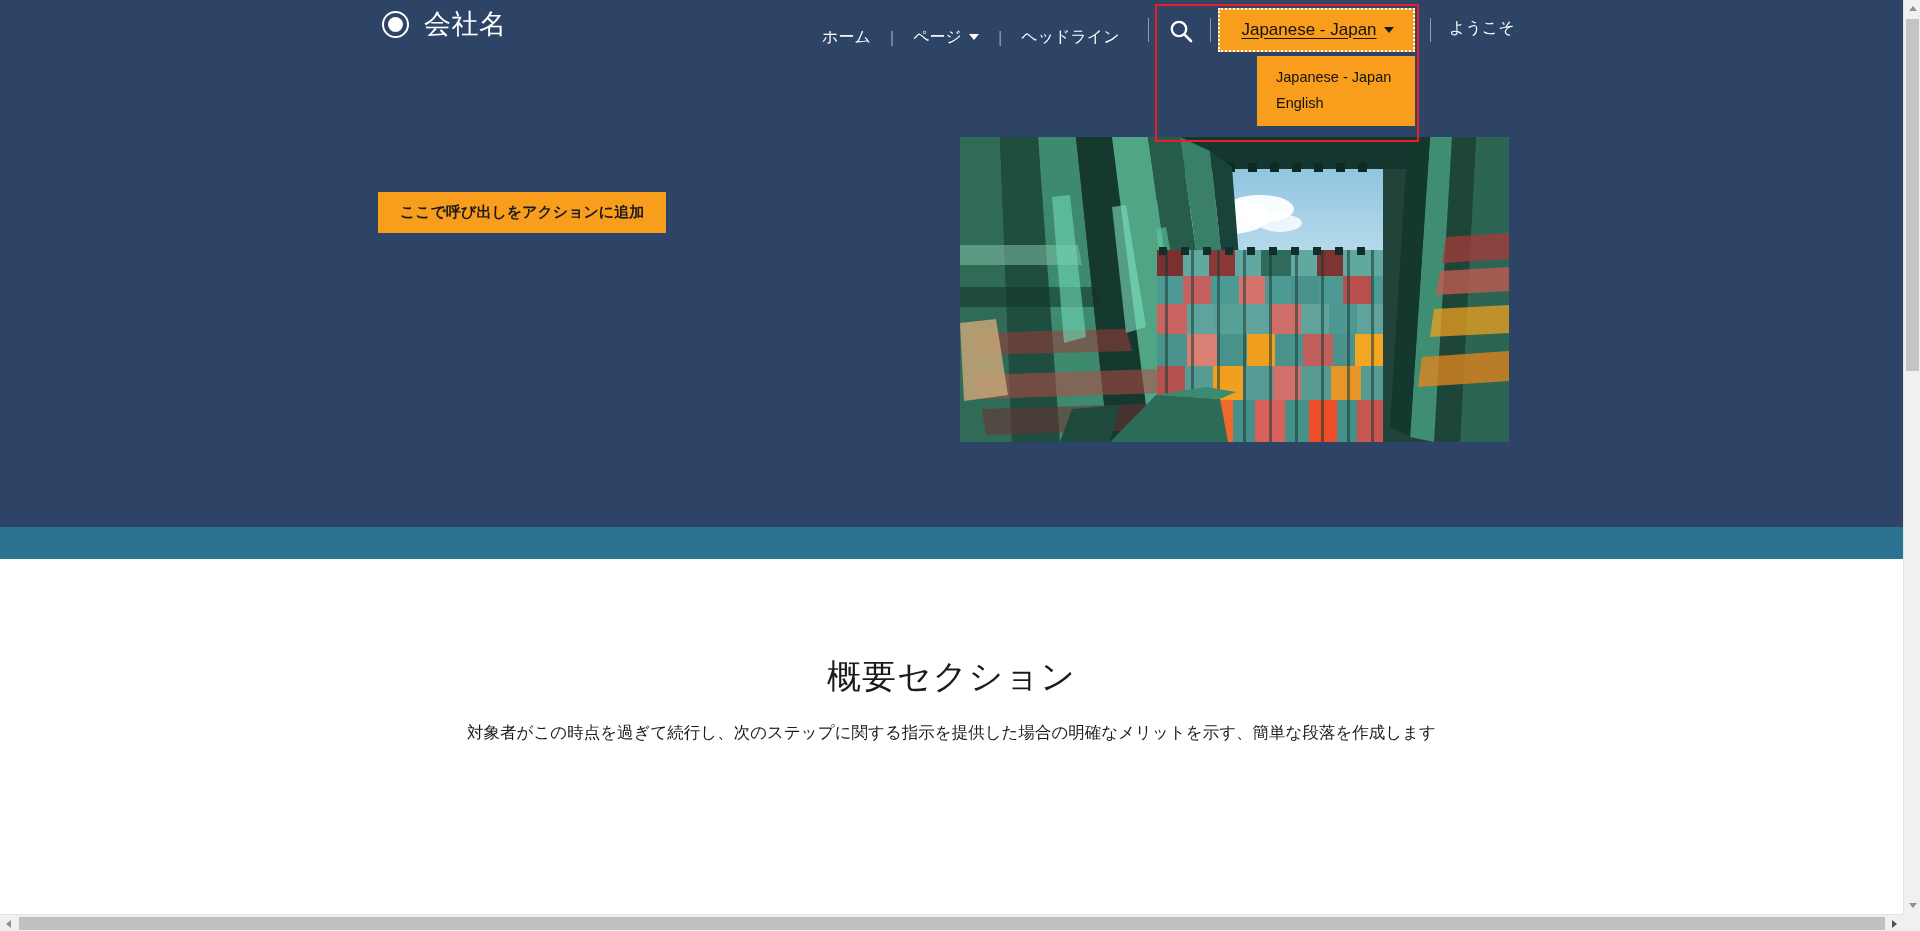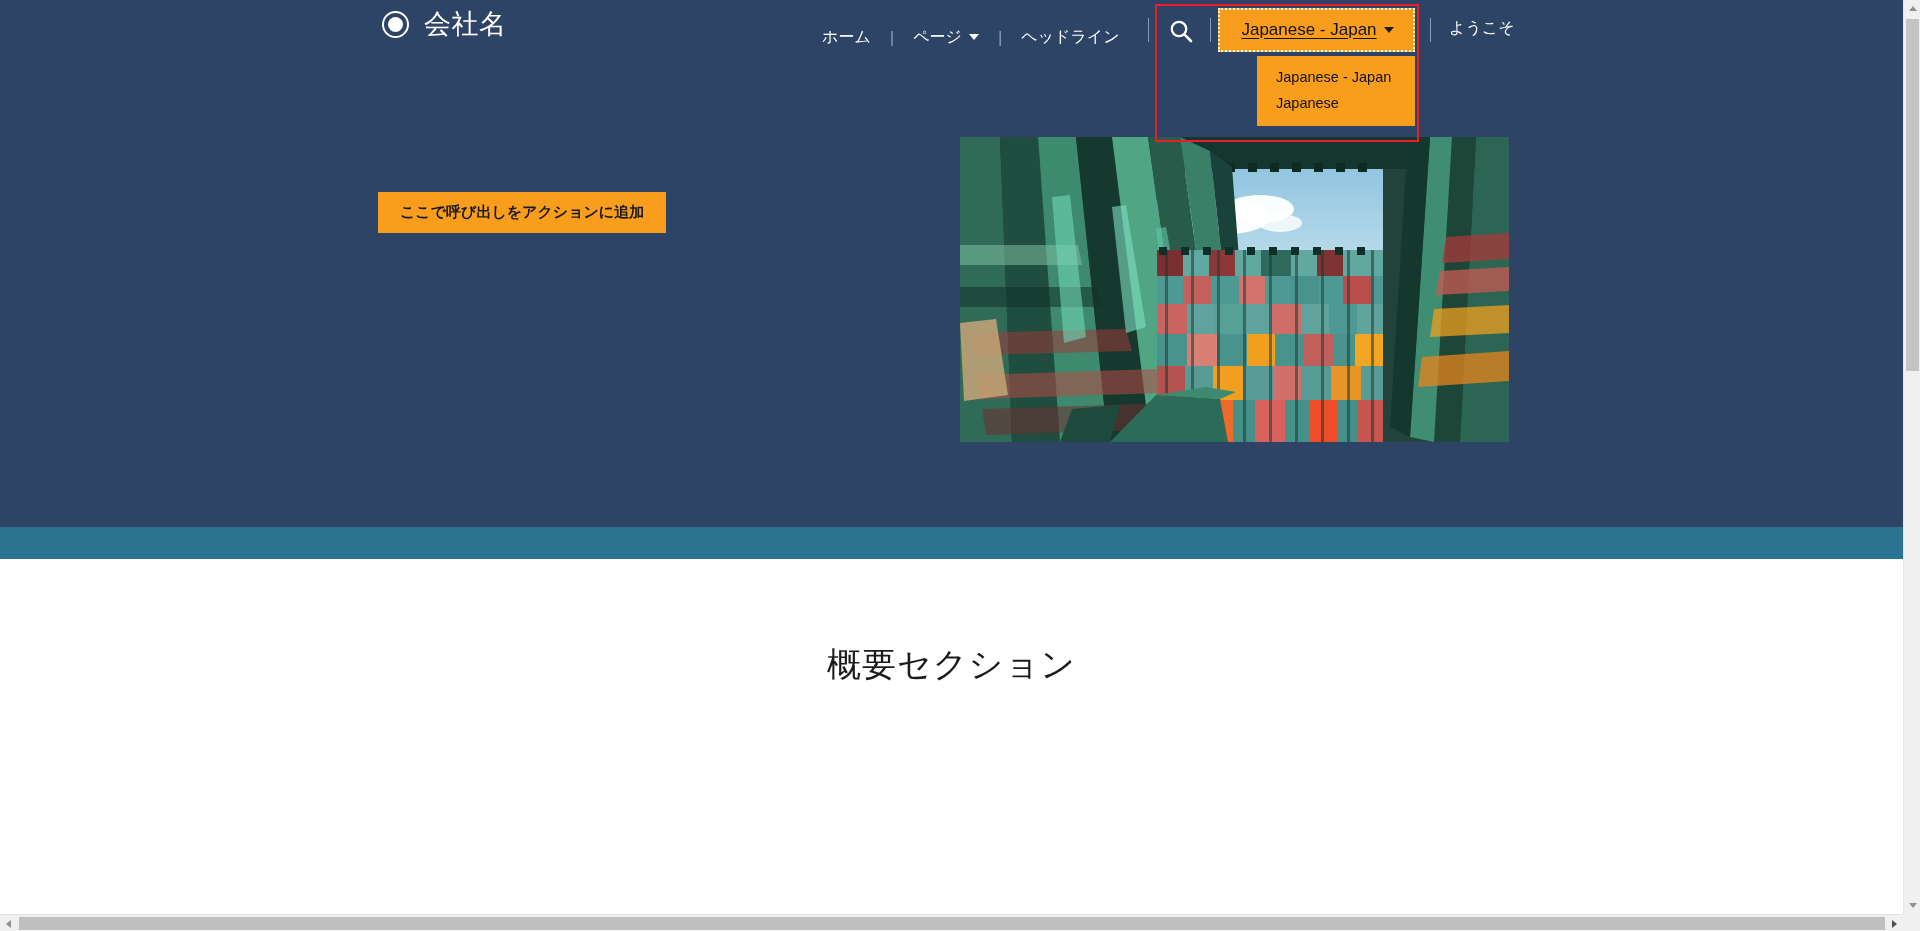--- a/index.html
+++ b/index.html
@@ -247,21 +247,21 @@
 
   
   .overview {
     position: absolute;
     top: 559px; left: 0;
     width: 1903px;
     background: #ffffff;
     text-align: center;
   }
   .overview-title {
-    margin: 4px;
+    margin: 16px;
     padding-top: 79px;
     font-size: 34px;
     font-weight: 400;
     color: #1b1b1b;
     letter-spacing: 1px;
   }
   .overview-text {
     margin: 19px auto 0 auto;
     width: 1130px;
     font-size: 16.5px;
@@ -384,21 +384,21 @@
 
         <div class="nav-sep-abs sep-b"></div>
 
         <div class="lang-wrap">
           <div class="lang-button">
             <span class="lbl">Japanese - Japan</span>
             <span class="caret-down dark"></span>
           </div>
           <div class="lang-menu">
             <div class="lang-menu-item">Japanese - Japan</div>
-            <div class="lang-menu-item">Japanese</div>
+            <div class="lang-menu-item">English</div>
           </div>
         </div>
 
         <div class="nav-sep-abs sep-c"></div>
 
         <a class="signin">ようこそ</a>
 
       </nav>
 
       <div class="annot-box"></div>
@@ -550,20 +550,21 @@
           <polygon points="100,305 150,305 160,268 112,272" fill="#1d4a3d"></polygon>
         </svg>
       </div>
 
     </header>
 
     <div class="teal-band"></div>
 
     <section class="overview">
       <h2 class="overview-title">概要セクション</h2>
+      <p class="overview-text">対象者がこの時点を過ぎて続行し、次のステップに関する指示を提供した場合の明確なメリットを示す、簡単な段落を作成します</p>
     </section>
 
   </div>
 
   <div class="vscroll">
     <div class="arrow-up">
         <span class="tri tri-up"></span>
       </div>
     <div class="vthumb"></div>
     <div class="arrow-down">

